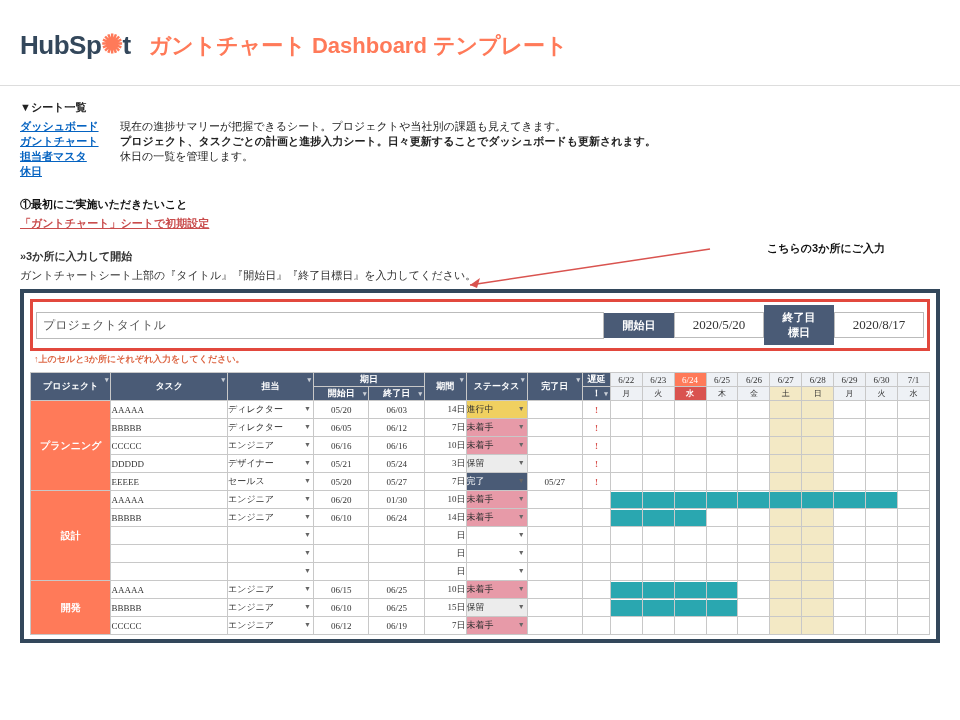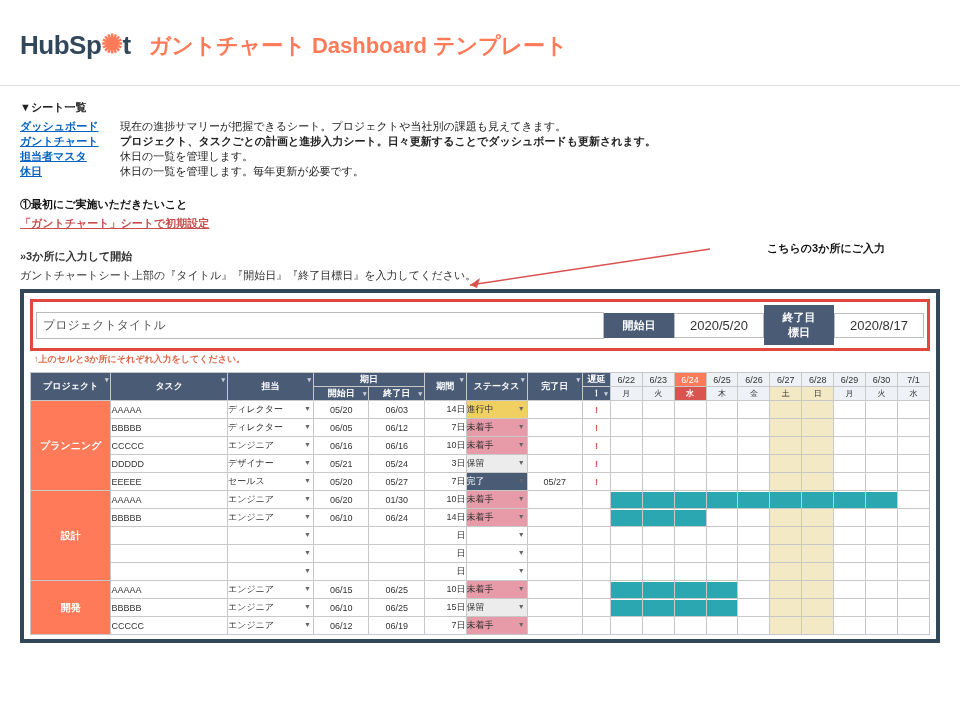--- a/index.html
+++ b/index.html
@@ -17,21 +17,21 @@
   .sheet-list .desc.bold { font-weight:700; }
   .step-title { font-weight:700; font-size:11px; color:#111; margin:14px 0 4px; }
   .step-link { color:#c94c4c; text-decoration: underline; font-weight:700; font-size:11px; }
   .sub-title { font-weight:700; font-size:11px; margin:18px 0 4px 0; }
   .sub-desc { font-size:11px; margin-bottom:6px; }
   .arrow-box { position:relative; }
   .annot { position:absolute; right:55px; top:-8px; font-size:11px; font-weight:700; color:#111; }
   svg.arrow { position:absolute; left:440px; top:-4px; width:260px; height:44px; pointer-events:none; }
 
   
-  .panel { border:4px solid #33475b; background:#fff; padding:6px 6px 4px 6px; margin-top:6px; }
+  .panel { border:4px solid #33475b; background:#fff; padding:6px 6px 4px 6px; margin-top:6px;font-family:Liberation Serif, serif; }
   .inputs-row { display:flex; align-items:center; border:3px solid #e2483d; padding:3px; gap:0; background:#fff; }
   .proj-input { flex:1; border:1px solid #bbb; padding:4px 6px; font-size:12px; color:#555; background:#fff; }
   .lbl { background:#4a5b76; color:#fff; font-size:11px; font-weight:700; padding:5px 14px; text-align:center; width:70px; }
   .val { border:1px solid #bbb; padding:4px 8px; font-size:13px; text-align:center; width:90px; background:#fff; }
   .hint { color:#d64; font-size:9px; margin:2px 0 6px 4px; font-weight:700; }
 
   table.gantt { border-collapse:collapse; width:100%; font-size:9px; table-layout:fixed; }
   table.gantt th, table.gantt td { border:1px solid #c8c8c8; padding:0; }
   .hdr-dark { background:#4a5b76; color:#fff; font-weight:700; text-align:center; font-size:9px; padding:2px 2px; position:relative; }
   .hdr-light { background:#eef1f5; text-align:center; font-weight:400; }
@@ -70,21 +70,20 @@
 
   <div class="sec-head">▼シート一覧</div>
   <div class="sheet-list" id="sheet-list">
       <a href="#">ダッシュボード</a>
       <div class="desc">現在の進捗サマリーが把握できるシート。プロジェクトや当社別の課題も見えてきます。</div>
       <a href="#">ガントチャート</a>
       <div class="desc bold">プロジェクト、タスクごとの計画と進捗入力シート。日々更新することでダッシュボードも更新されます。</div>
       <a href="#">担当者マスタ</a>
       <div class="desc">休日の一覧を管理します。</div>
       <a href="#">休日</a>
-      <div class="desc">休日の一覧を管理します。毎年更新が必要です。</div>
     </div>
 
   <div class="step-title">①最初にご実施いただきたいこと</div>
   <a href="#" class="step-link">「ガントチャート」シートで初期設定</a>
 
   <div class="arrow-box">
     <div class="sub-title">»3か所に入力して開始</div>
     <div class="annot">こちらの3か所にご入力</div>
     <svg class="arrow">
         <line x1="250" y1="4" x2="10" y2="40" stroke="#d9534f" stroke-width="1.5"></line>

